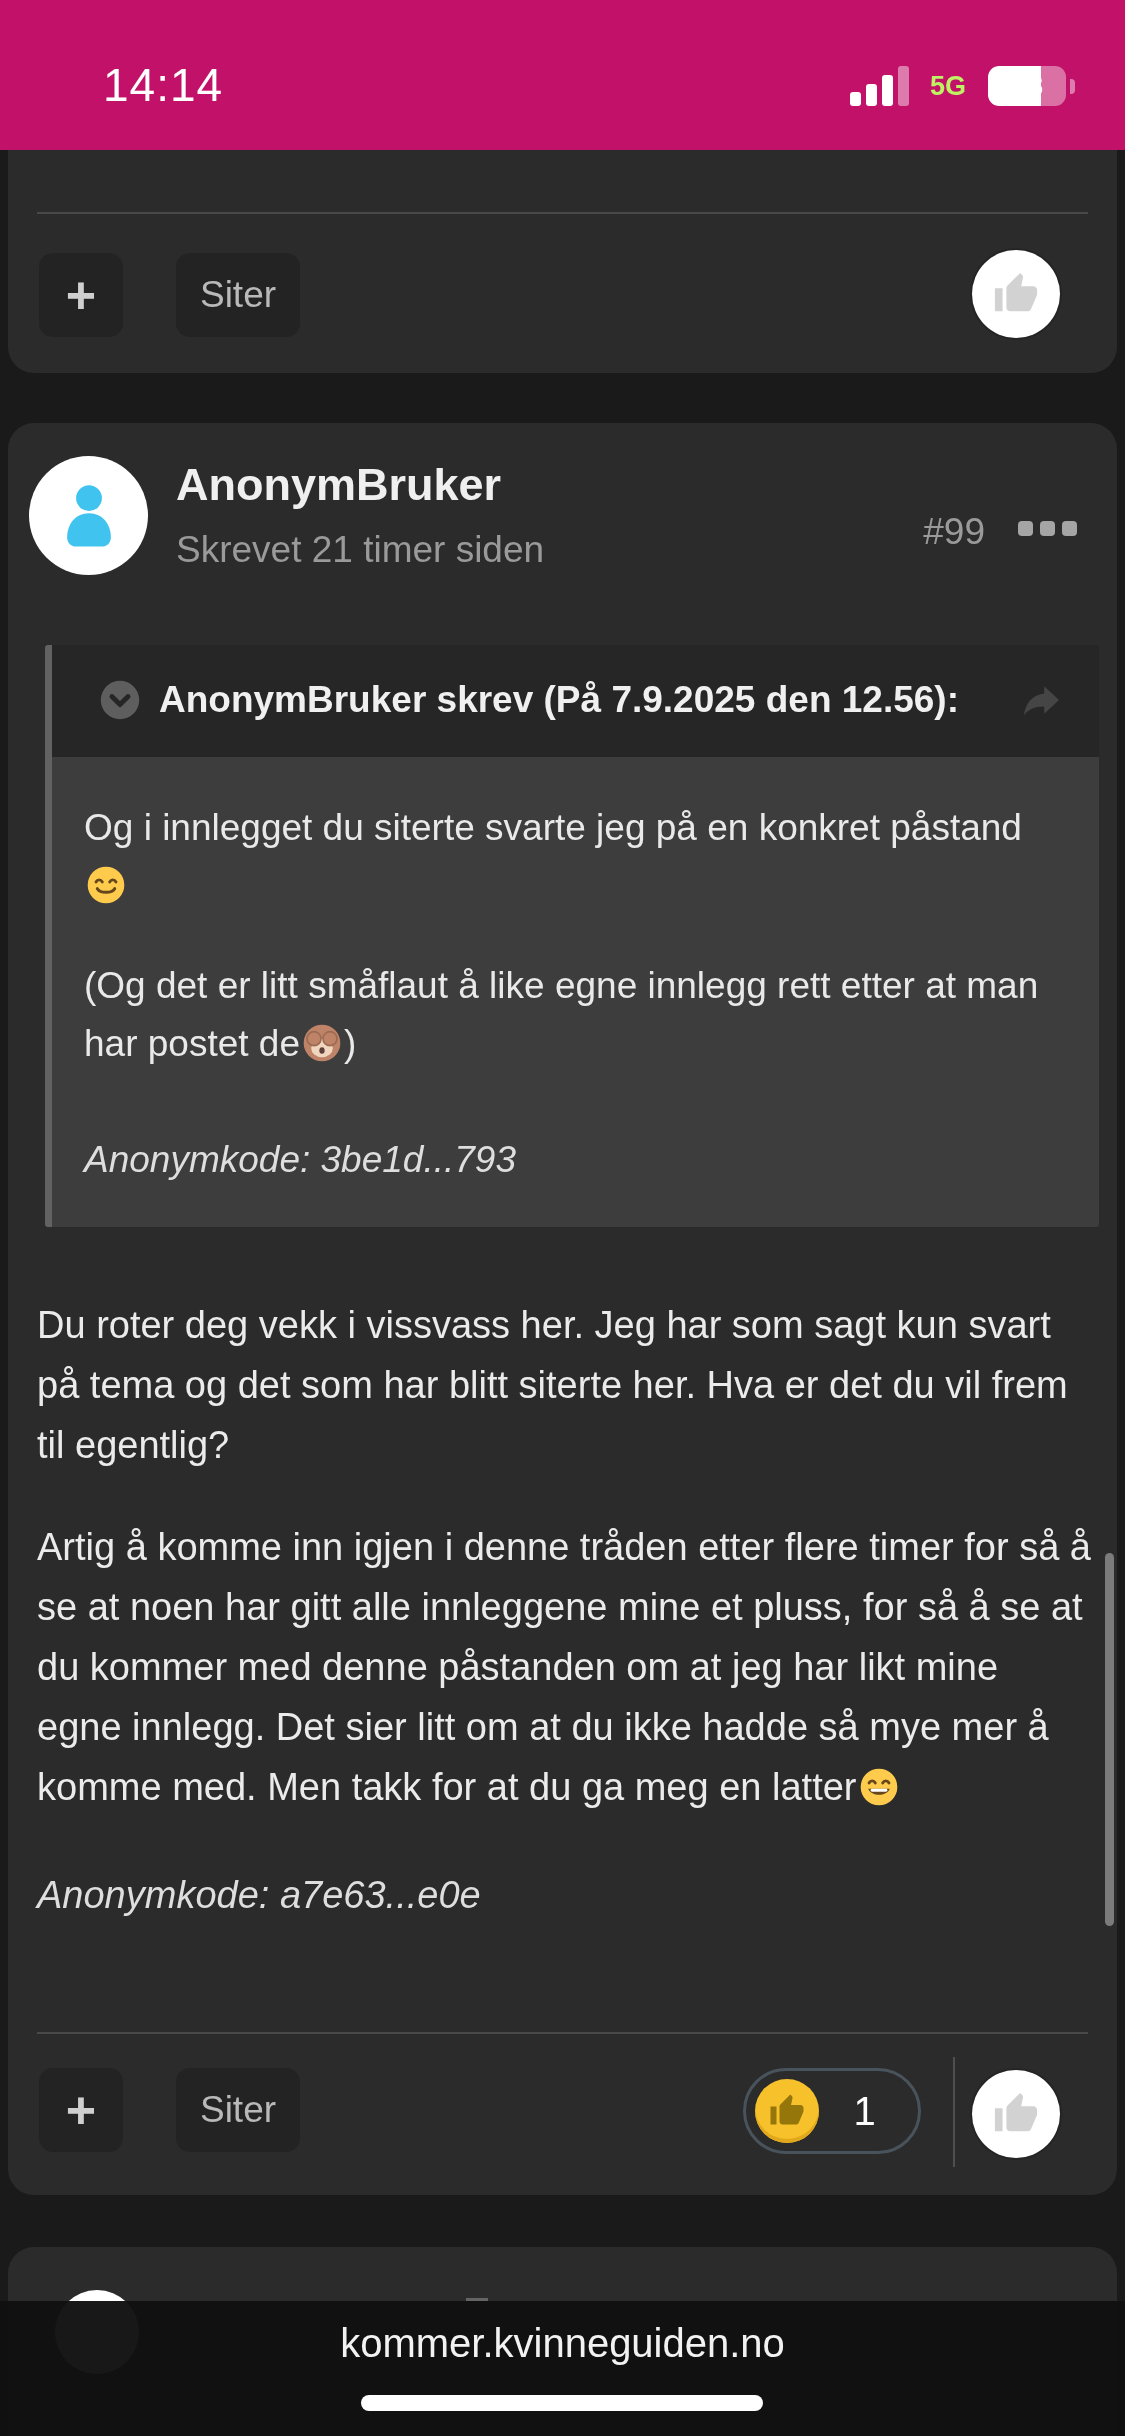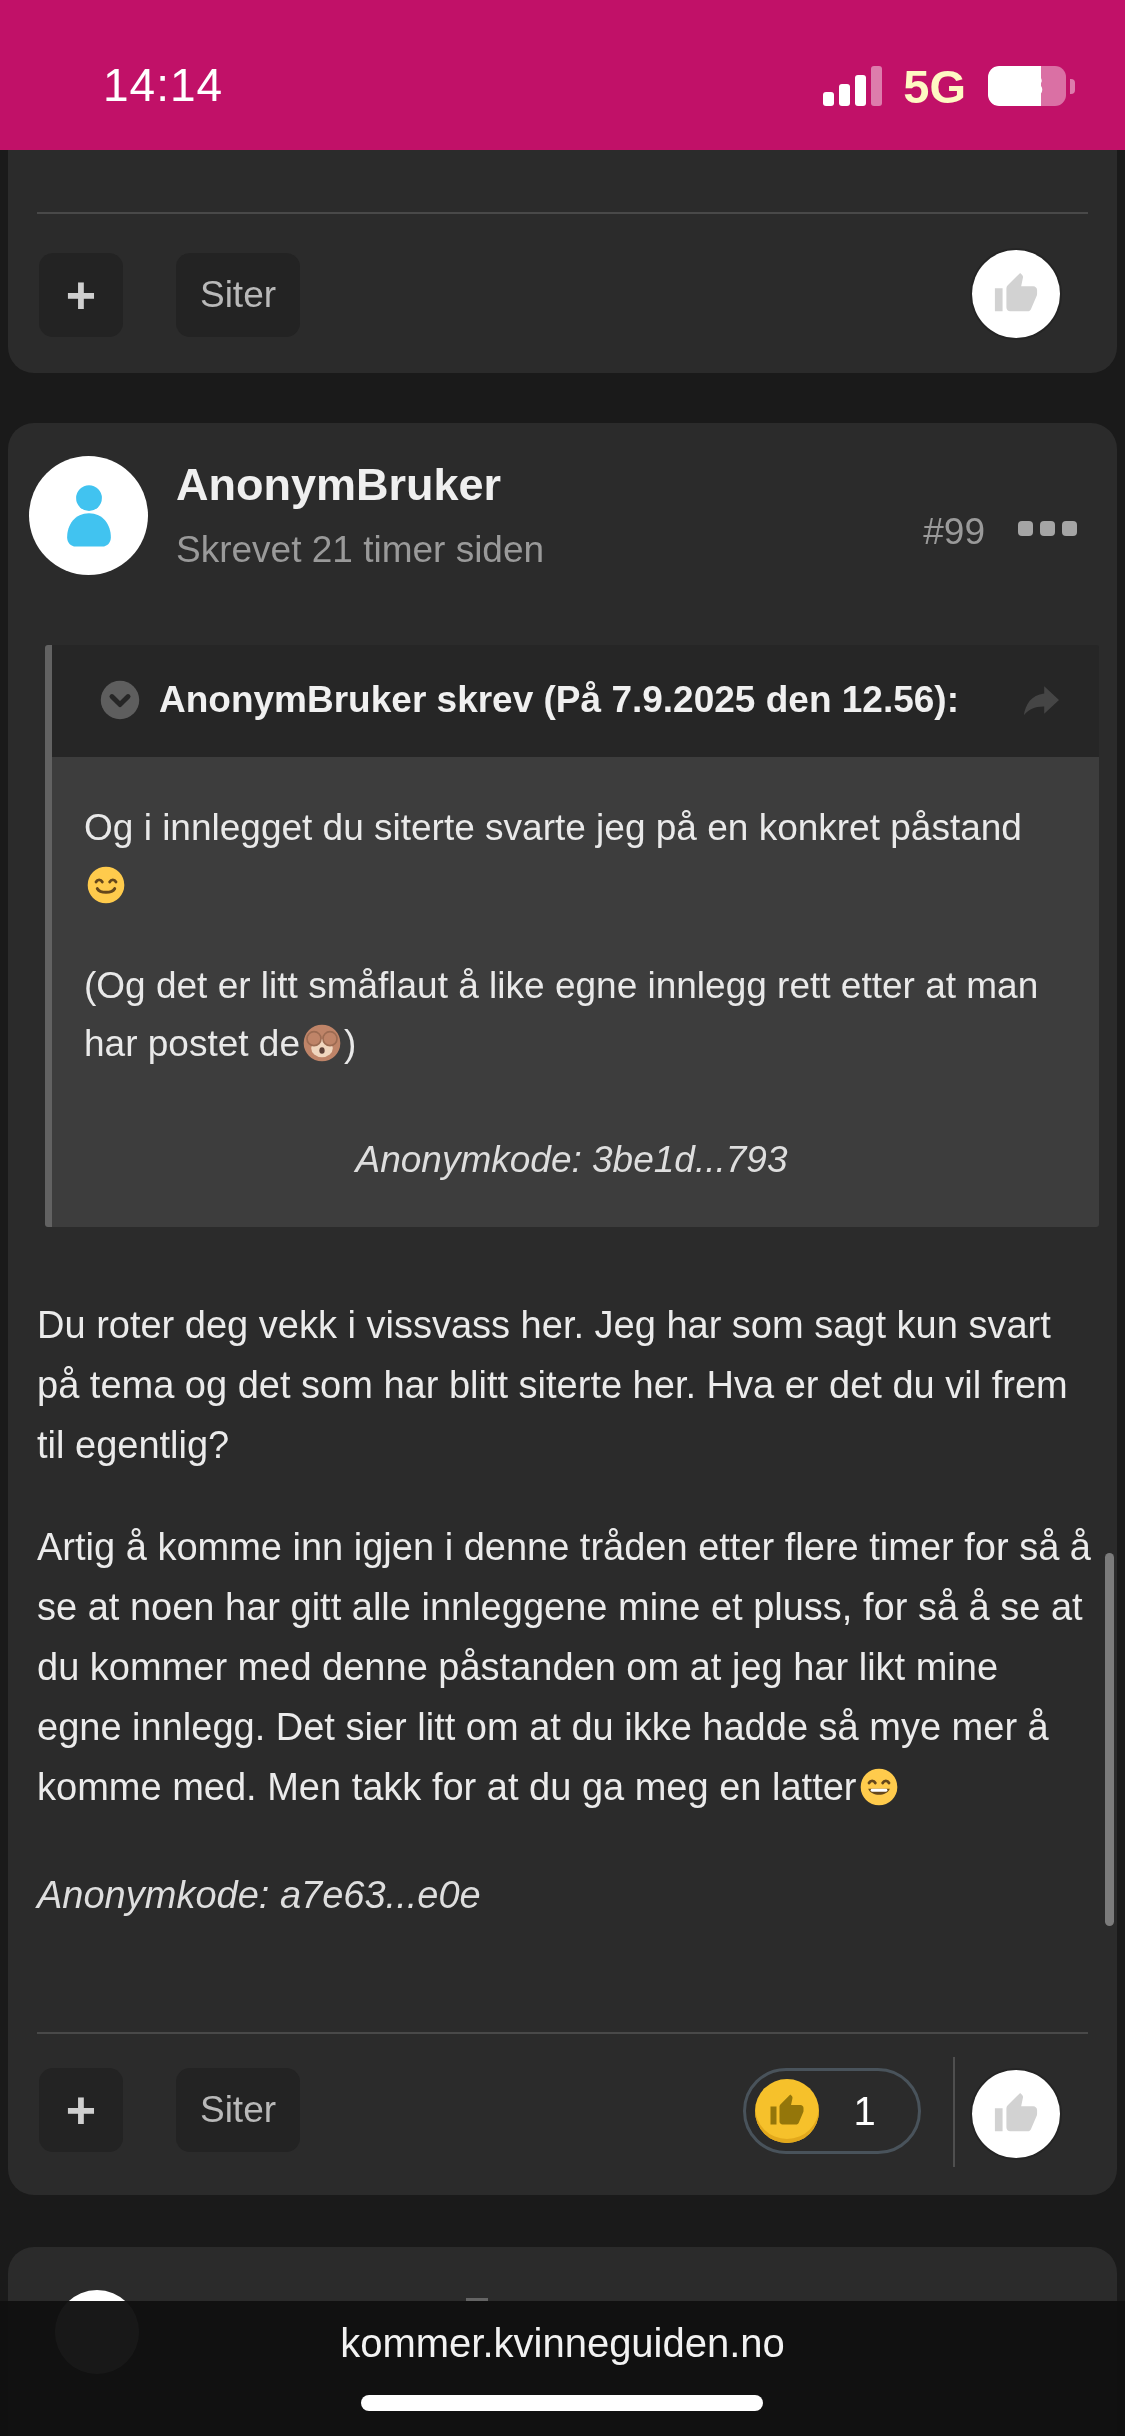--- a/index.html
+++ b/index.html
@@ -9,21 +9,21 @@
     -webkit-font-smoothing:antialiased;
   }
   
   .status-bar{position:absolute;left:0;top:0;width:1125px;height:150px;background:#c11168;}
   .status-time{position:absolute;left:103px;top:58px;font-size:46px;font-weight:normal;color:#fff;letter-spacing:1px;}
   .status-right{position:absolute;right:50px;top:64px;display:flex;align-items:center;gap:16px;height:44px;}
   .sig{display:flex;align-items:flex-end;gap:5px;height:40px;}
   .sig i{display:block;width:11px;border-radius:3px;background:#fff;}
   .sig i:nth-child(1){height:14px}.sig i:nth-child(2){height:22px}
   .sig i:nth-child(3){height:31px}.sig i:nth-child(4){height:40px;background:rgba(255,255,255,.45)}
-  .net{font-size:47px;font-weight:bold;color:#fef9c3;margin-left:5px;}
+  .net{font-size:27px;font-weight:bold;color:#bef264;margin-left:5px;}
   .battery{position:relative;width:78px;height:40px;border-radius:11px;background:rgba(255,255,255,.4);overflow:hidden;margin-left:6px;}
   .battery-fill{position:absolute;left:0;top:0;bottom:0;width:68%;background:#fff;border-radius:11px 0 0 11px;}
   .battery-txt{position:absolute;left:0;top:0;width:100%;height:100%;display:flex;align-items:center;justify-content:center;
     font-size:29px;font-weight:bold;color:#ffffff;}
   .battery-nub{width:5px;height:15px;border-radius:0 4px 4px 0;background:rgba(255,255,255,.45);margin-left:-12px;}
   
   .card{position:absolute;left:8px;width:1109px;background:#2b2b2b;}
   .card-top{top:150px;height:223px;border-radius:0 0 26px 26px;}
   .card-main{top:423px;height:1772px;border-radius:26px;}
   .card-next{top:2247px;height:189px;border-radius:26px 26px 0 0;}
@@ -47,21 +47,21 @@
   .menu-dots i{display:block;width:15px;height:15px;border-radius:4px;background:#a5a5a5;}
   
   .quote{position:absolute;left:37px;top:222px;width:1047px;border-left:7px solid #626262;border-radius:3px;overflow:hidden;}
   .quote-header{position:relative;background:#262626;padding:26px 130px 28px 47px;
     font-size:37px;font-weight:bold;color:#f0f0f0;line-height:58px;}
   .quote-chevron{display:inline-block;width:42px;height:42px;vertical-align:-9px;margin-right:18px;}
   .quote-reply{position:absolute;right:32px;top:32px;width:48px;height:48px;}
   .quote-body{background:#3d3d3d;padding:42px 40px 38px 32px;font-size:37px;color:#e9e9e9;line-height:58px;}
   .quote-body p{margin:0;}
   .quote-body p + p{margin-top:42px;}
-  .quote-body p.italic{font-style:italic;color:#dedede;margin-top:58px;text-align:center;}
+  .quote-body p.italic{font-style:italic;color:#dedede;margin-top:58px;}
   
   .post-body{position:absolute;left:29px;top:872px;width:1056px;font-size:38px;color:#ebebeb;line-height:60px;}
   .post-body p{margin:0;}
   .post-body p + p{margin-top:42px;}
   .post-body p.italic{font-style:italic;color:#dedede;margin-top:48px;}
   
   .reaction-pill{position:absolute;left:735px;top:1645px;width:178px;height:86px;border:3px solid #49535b;
     border-radius:46px;display:flex;align-items:center;box-sizing:border-box;cursor:pointer;}
   .reaction-emoji{width:64px;height:64px;margin-left:9px;border-radius:50%;background:#f6c12b;
     box-shadow:inset 0 -4px 0 #e2a81c;display:flex;align-items:center;justify-content:center;}

